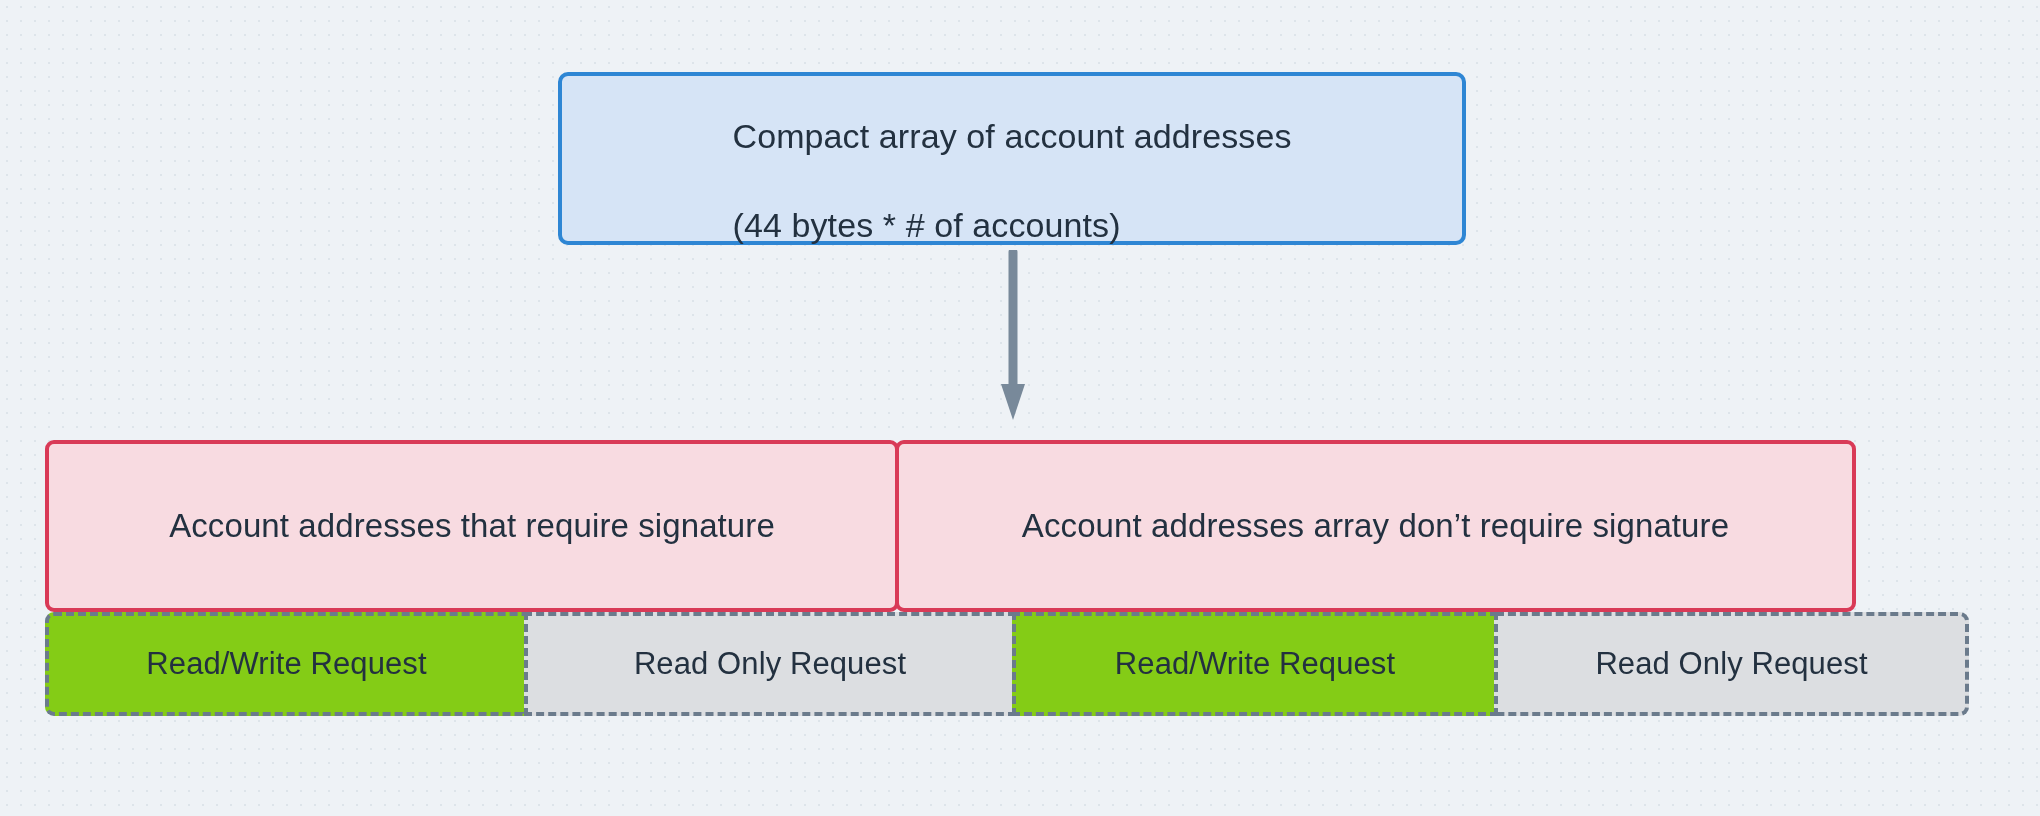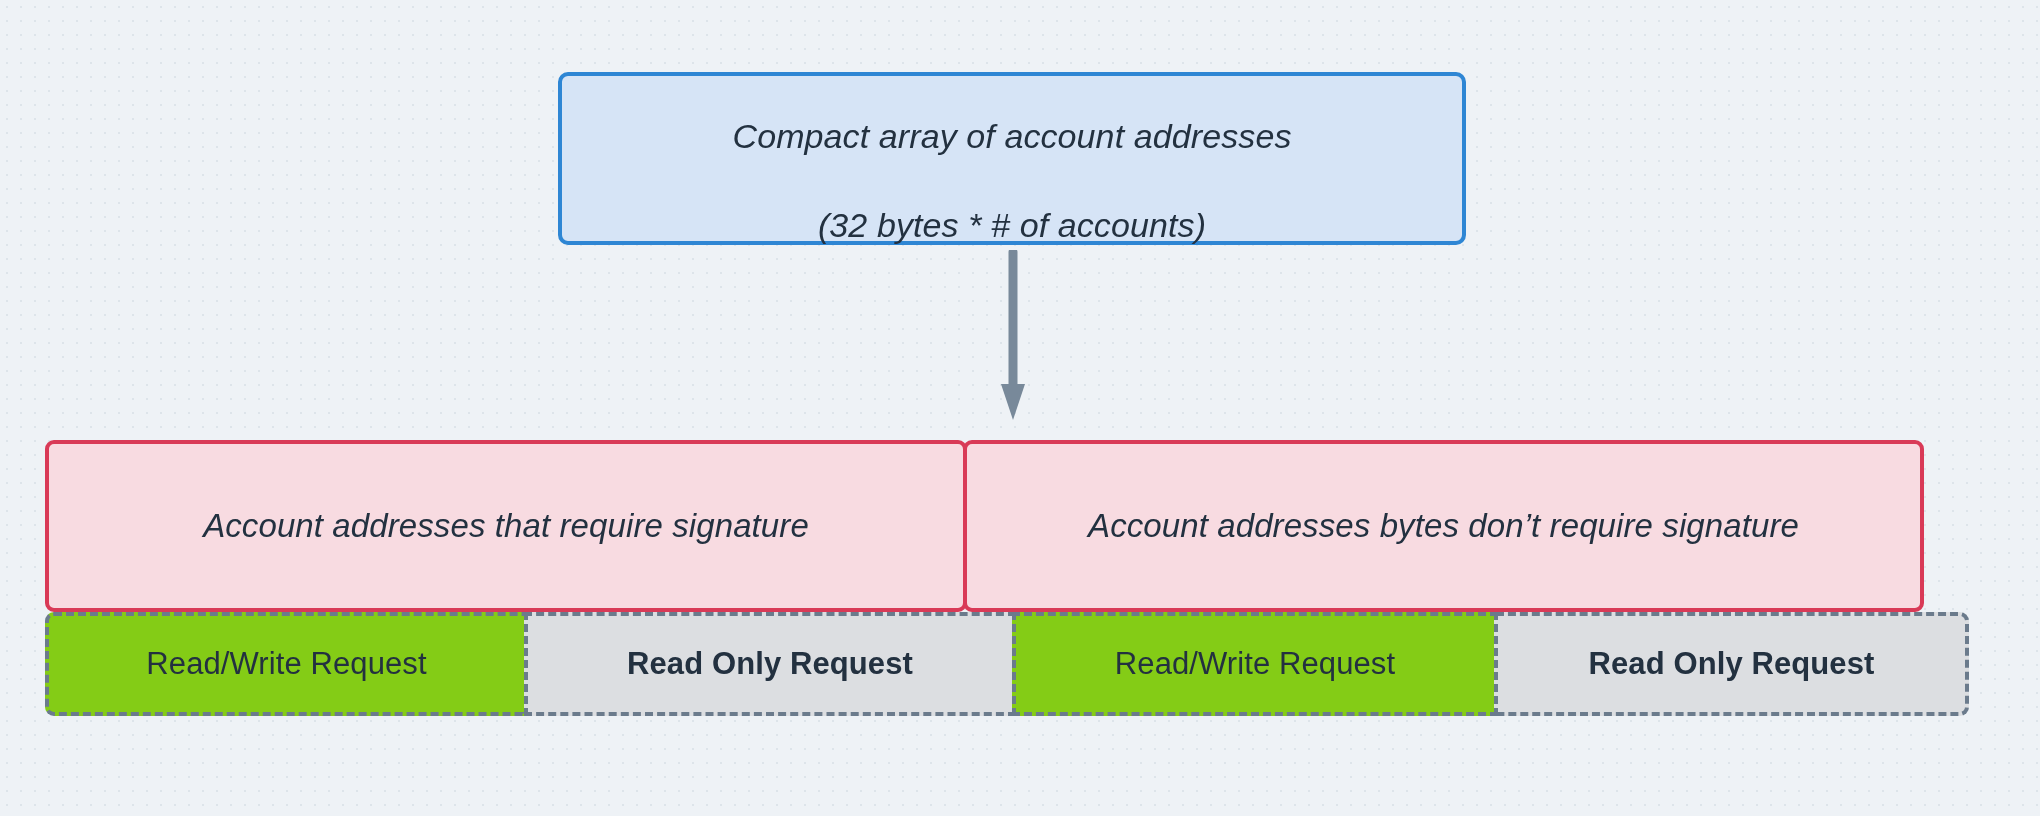--- a/index.html
+++ b/index.html
@@ -20,24 +20,22 @@
   }
 
   #diagram {
     position: relative;
     width: 2040px;
     height: 816px;
   }
 
   
   .box-text {
-    text-align: center;
     line-height: 1.32;
     white-space: pre-line;
-    font-style: italic;
   }
 
   
   .top-box {
     position: absolute;
     left: 558px;
     top: 72px;
     width: 908px;
     height: 173px;
     box-sizing: border-box;
@@ -73,21 +71,21 @@
   }
   .pink-box {
     box-sizing: border-box;
     background: #f8dbe1;
     border: 4px solid #d93a57;
     border-radius: 9px;
     display: flex;
     align-items: center;
     justify-content: center;
   }
-  .pink-box.left  { width: 922px; }
+  .pink-box.left  { width: 854px; }
   .pink-box.right { width: 961px; margin-left: -4px; }
   .pink-box .box-text {
     font-size: 33px;
     letter-spacing: 0.1px;
   }
 
   
   .gray-row {
     position: absolute;
     left: 45px;
@@ -100,54 +98,54 @@
     box-sizing: border-box;
     border: 4px dashed #6b7b8c;
     display: flex;
     align-items: center;
     justify-content: center;
     font-size: 31px;
     letter-spacing: 0.1px;
   }
   .gray-box + .gray-box { margin-left: -4px; }
   .gray-box.shade-light { background: #84cc16; }
-  .gray-box.shade-dark  { background: #dcdee1; font-weight: bold; }
+  .gray-box.shade-dark  { background: #dcdee1; }
   .gray-box.r0 { width: 483px; border-radius: 9px 0 0 9px; }
   .gray-box.r1 { width: 492px; }
   .gray-box.r2 { width: 486px; }
   .gray-box.r3 { width: 475px; border-radius: 0 9px 9px 0; }
 </style>
 </head>
 <body>
 
 <div id="diagram">
 
   <div class="top-box">
     <div class="box-text">
       <span>Compact array of account addresses</span><br>
-      <span>(32 bytes * # of accounts)</span>
+      <span>(44 bytes * # of accounts)</span>
     </div>
   </div>
 
   <svg class="arrow" viewBox="0 0 26 172" xmlns="http://www.w3.org/2000/svg">
     <line x1="13" y1="2" x2="13" y2="138" stroke="#78899a" stroke-width="9" stroke-linecap="round"></line>
     <polygon points="13,170 1,134 25,134" fill="#78899a"></polygon>
   </svg>
 
   <div class="pink-row">
 
     <div class="pink-box left">
       <div class="box-text">
         <span>Account addresses that require signature</span><br>
       </div>
     </div>
 
     <div class="pink-box right">
       <div class="box-text">
-        <span>Account addresses bytes don’t require signature</span><br>
+        <span>Account addresses array don’t require signature</span><br>
       </div>
     </div>
 
   </div>
 
   <div class="gray-row">
     <div class="gray-box shade-light r0">Read/Write Request</div>
     <div class="gray-box shade-dark r1">Read Only Request</div>
     <div class="gray-box shade-light r2">Read/Write Request</div>
     <div class="gray-box shade-dark r3">Read Only Request</div>

